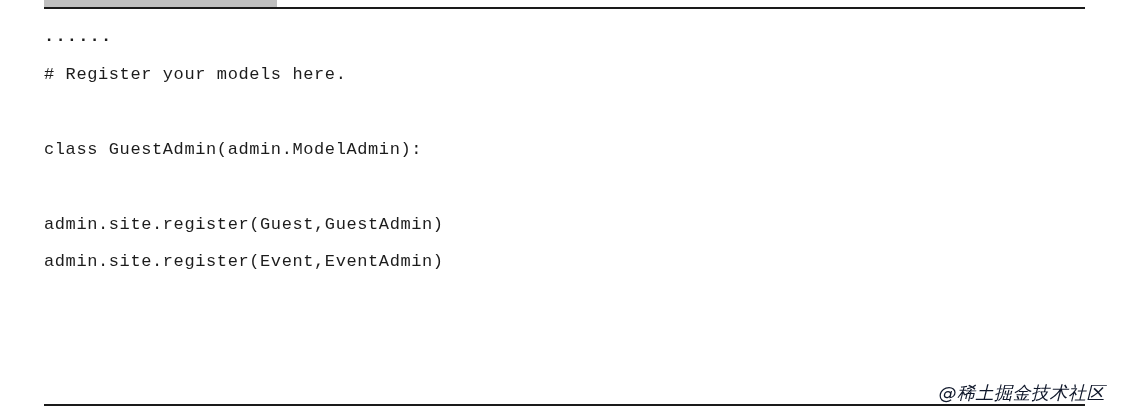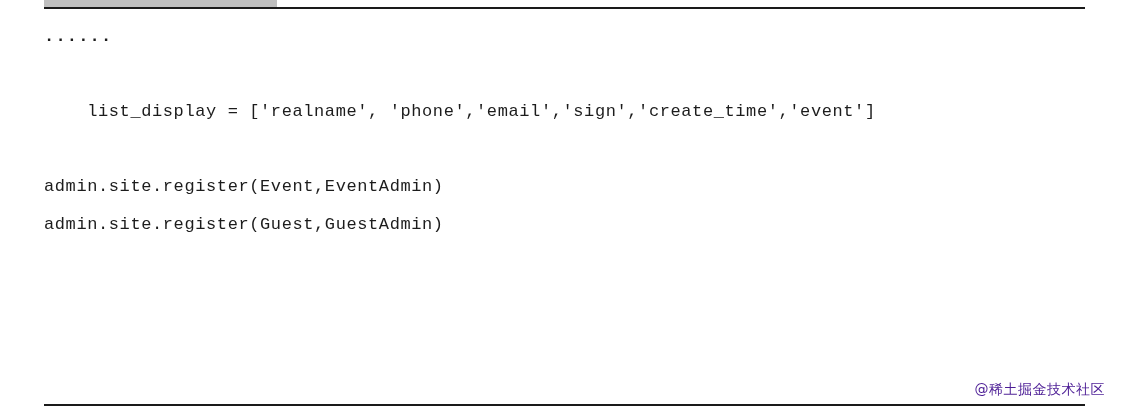--- a/index.html
+++ b/index.html
@@ -67,39 +67,41 @@
   .code-line.blank {
     height: 37.5px;
   }
 
   
   #watermark {
     position: absolute;
     right: 22px;
     top: 381px;
     font-family: "DejaVu Sans", "Liberation Sans", sans-serif;
-    font-size: 14px;
-    color: #4c1d95;
+    font-size: 18px;
+    color: #0f172a;
     white-space: nowrap;
     letter-spacing: 0.5px;
+    font-style: italic;
   }
 </style>
 </head>
 <body>
 
 <div id="top-scrollbar-track">
   <div id="top-scrollbar-thumb"></div>
 </div>
 
 <div class="rule" id="rule-top"></div>
 
 <div id="code-block">
   <div class="code-line ellipsis">......</div>
+  <div class="code-line"># Register your models here.</div>
   <div class="code-line blank"></div>
-  <div class="code-line">    list_display = ['realname', 'phone','email','sign','create_time','event']</div>
+  <div class="code-line">class GuestAdmin(admin.ModelAdmin):</div>
   <div class="code-line blank"></div>
+  <div class="code-line">admin.site.register(Guest,GuestAdmin)</div>
   <div class="code-line">admin.site.register(Event,EventAdmin)</div>
-  <div class="code-line">admin.site.register(Guest,GuestAdmin)</div>
 </div>
 
 <div id="watermark">@稀土掘金技术社区</div>
 
 <div class="rule" id="rule-bottom"></div>
 
 </body></html>

